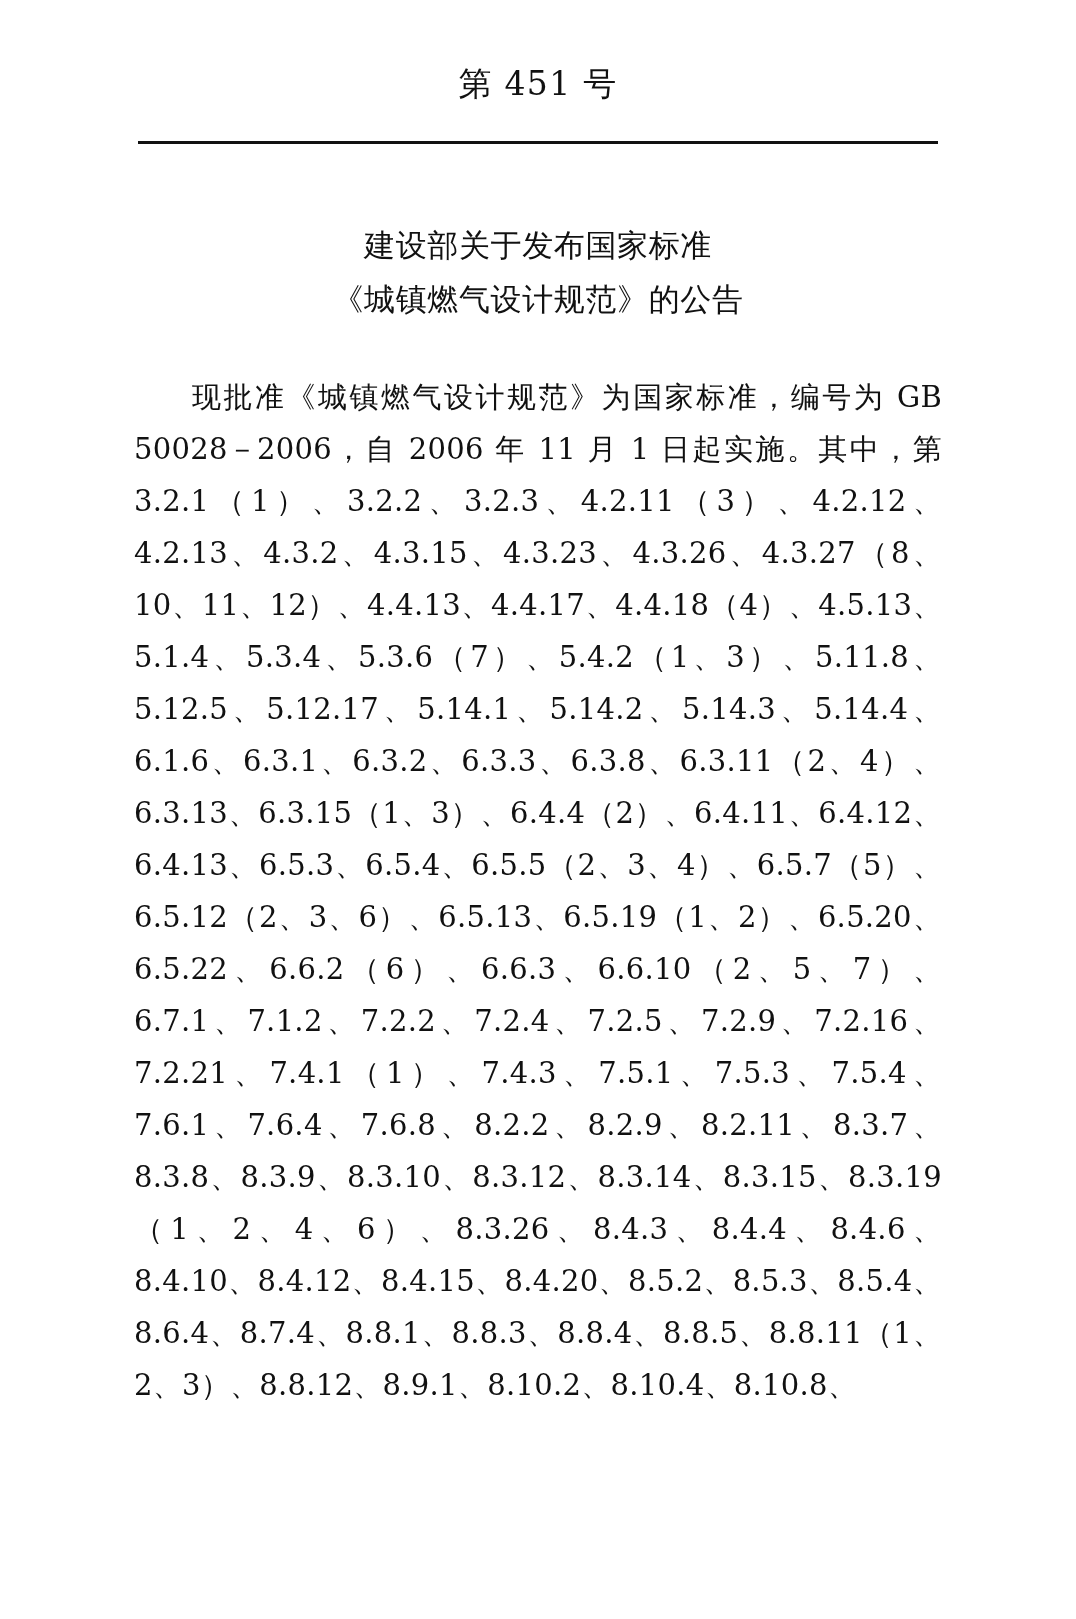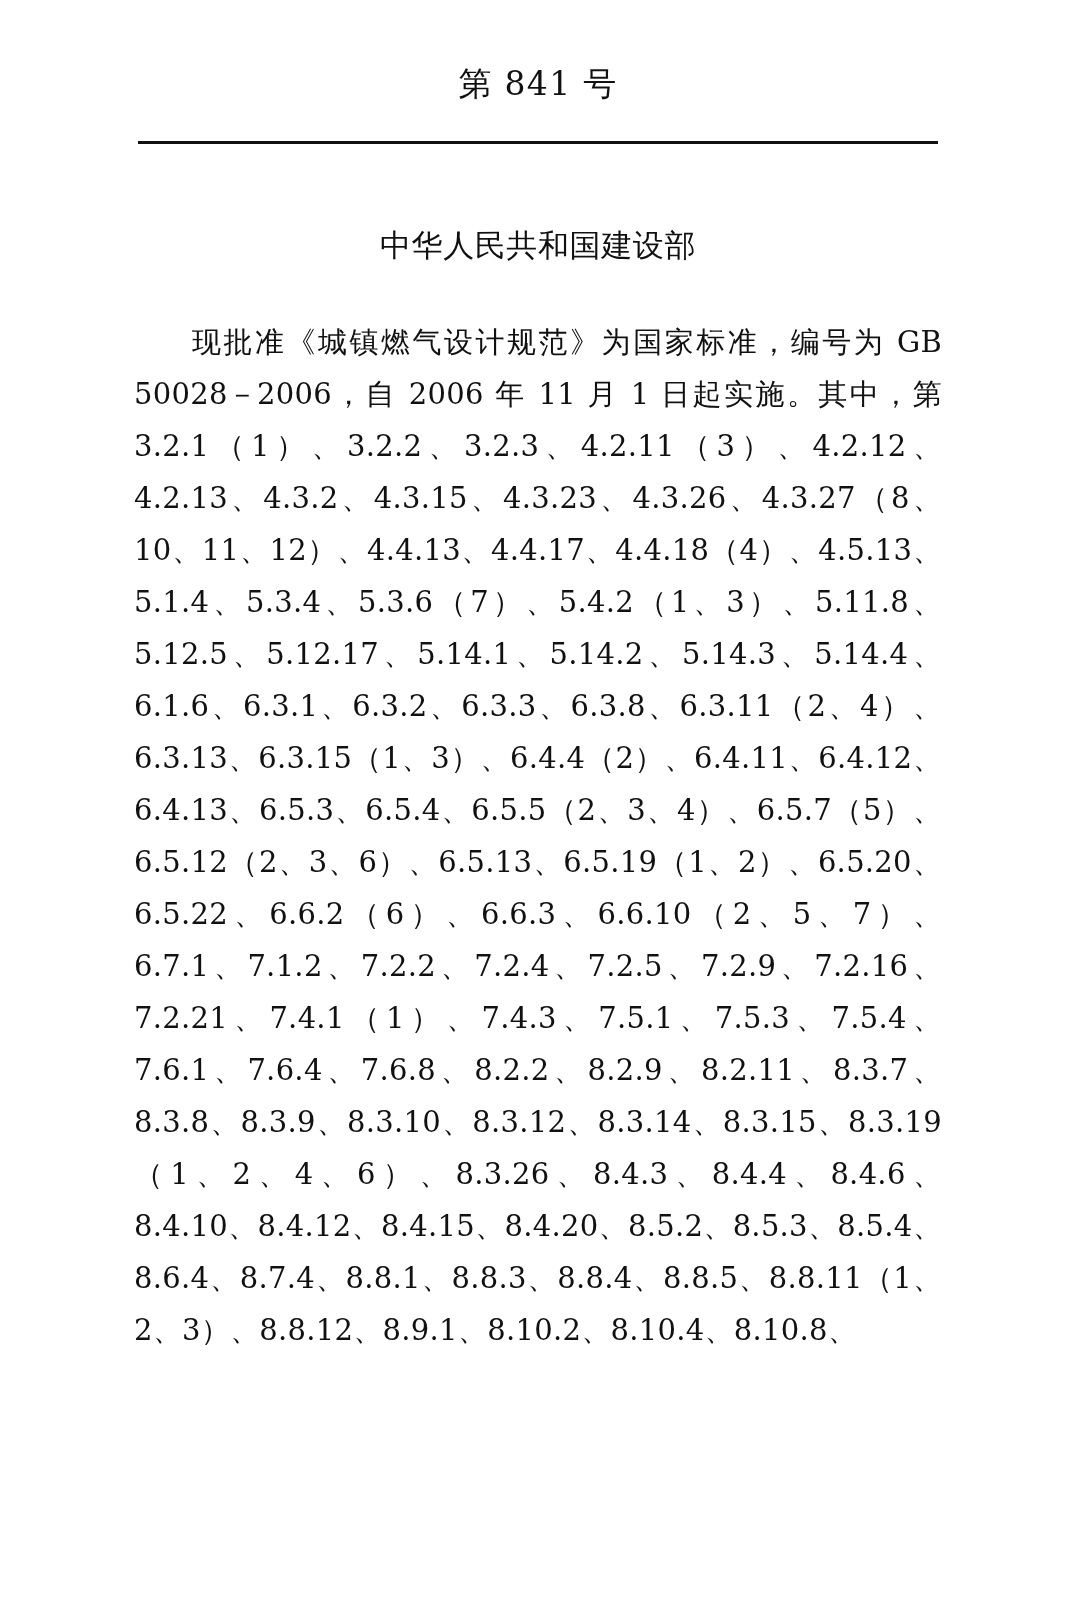--- a/index.html
+++ b/index.html
@@ -77,25 +77,26 @@
     text-indent: 2em;
     text-align: justify;
   }
 </style>
 </head>
 <body>
 
 <div class="page">
 
 
-  <div class="issue-no">第 841 号</div>
+  <div class="issue-no">第 451 号</div>
 
   <div class="rule"></div>
 
   <div class="doc-title">
-    <div>中华人民共和国建设部</div>
+    <div>建设部关于发布国家标准</div>
+    <div>《城镇燃气设计规范》的公告</div>
   </div>
 
   <div class="body-text">
     <p>现批准《城镇燃气设计规范》为国家标准，编号为 GB 50028－2006，自 2006 年 11 月 1 日起实施。其中，第 3.2.1（1）、3.2.2、3.2.3、4.2.11（3）、4.2.12、4.2.13、4.3.2、4.3.15、4.3.23、4.3.26、4.3.27（8、10、11、12）、4.4.13、4.4.17、4.4.18（4）、4.5.13、5.1.4、5.3.4、5.3.6（7）、5.4.2（1、3）、5.11.8、5.12.5、5.12.17、5.14.1、5.14.2、5.14.3、5.14.4、6.1.6、6.3.1、6.3.2、6.3.3、6.3.8、6.3.11（2、4）、6.3.13、6.3.15（1、3）、6.4.4（2）、6.4.11、6.4.12、6.4.13、6.5.3、6.5.4、6.5.5（2、3、4）、6.5.7（5）、6.5.12（2、3、6）、6.5.13、6.5.19（1、2）、6.5.20、6.5.22、6.6.2（6）、6.6.3、6.6.10（2、5、7）、6.7.1、7.1.2、7.2.2、7.2.4、7.2.5、7.2.9、7.2.16、7.2.21、7.4.1（1）、7.4.3、7.5.1、7.5.3、7.5.4、7.6.1、7.6.4、7.6.8、8.2.2、8.2.9、8.2.11、8.3.7、8.3.8、8.3.9、8.3.10、8.3.12、8.3.14、8.3.15、8.3.19（1、2、4、6）、8.3.26、8.4.3、8.4.4、8.4.6、8.4.10、8.4.12、8.4.15、8.4.20、8.5.2、8.5.3、8.5.4、8.6.4、8.7.4、8.8.1、8.8.3、8.8.4、8.8.5、8.8.11（1、2、3）、8.8.12、8.9.1、8.10.2、8.10.4、8.10.8、</p>
   </div>
 
 </div>
 
 </body></html>

